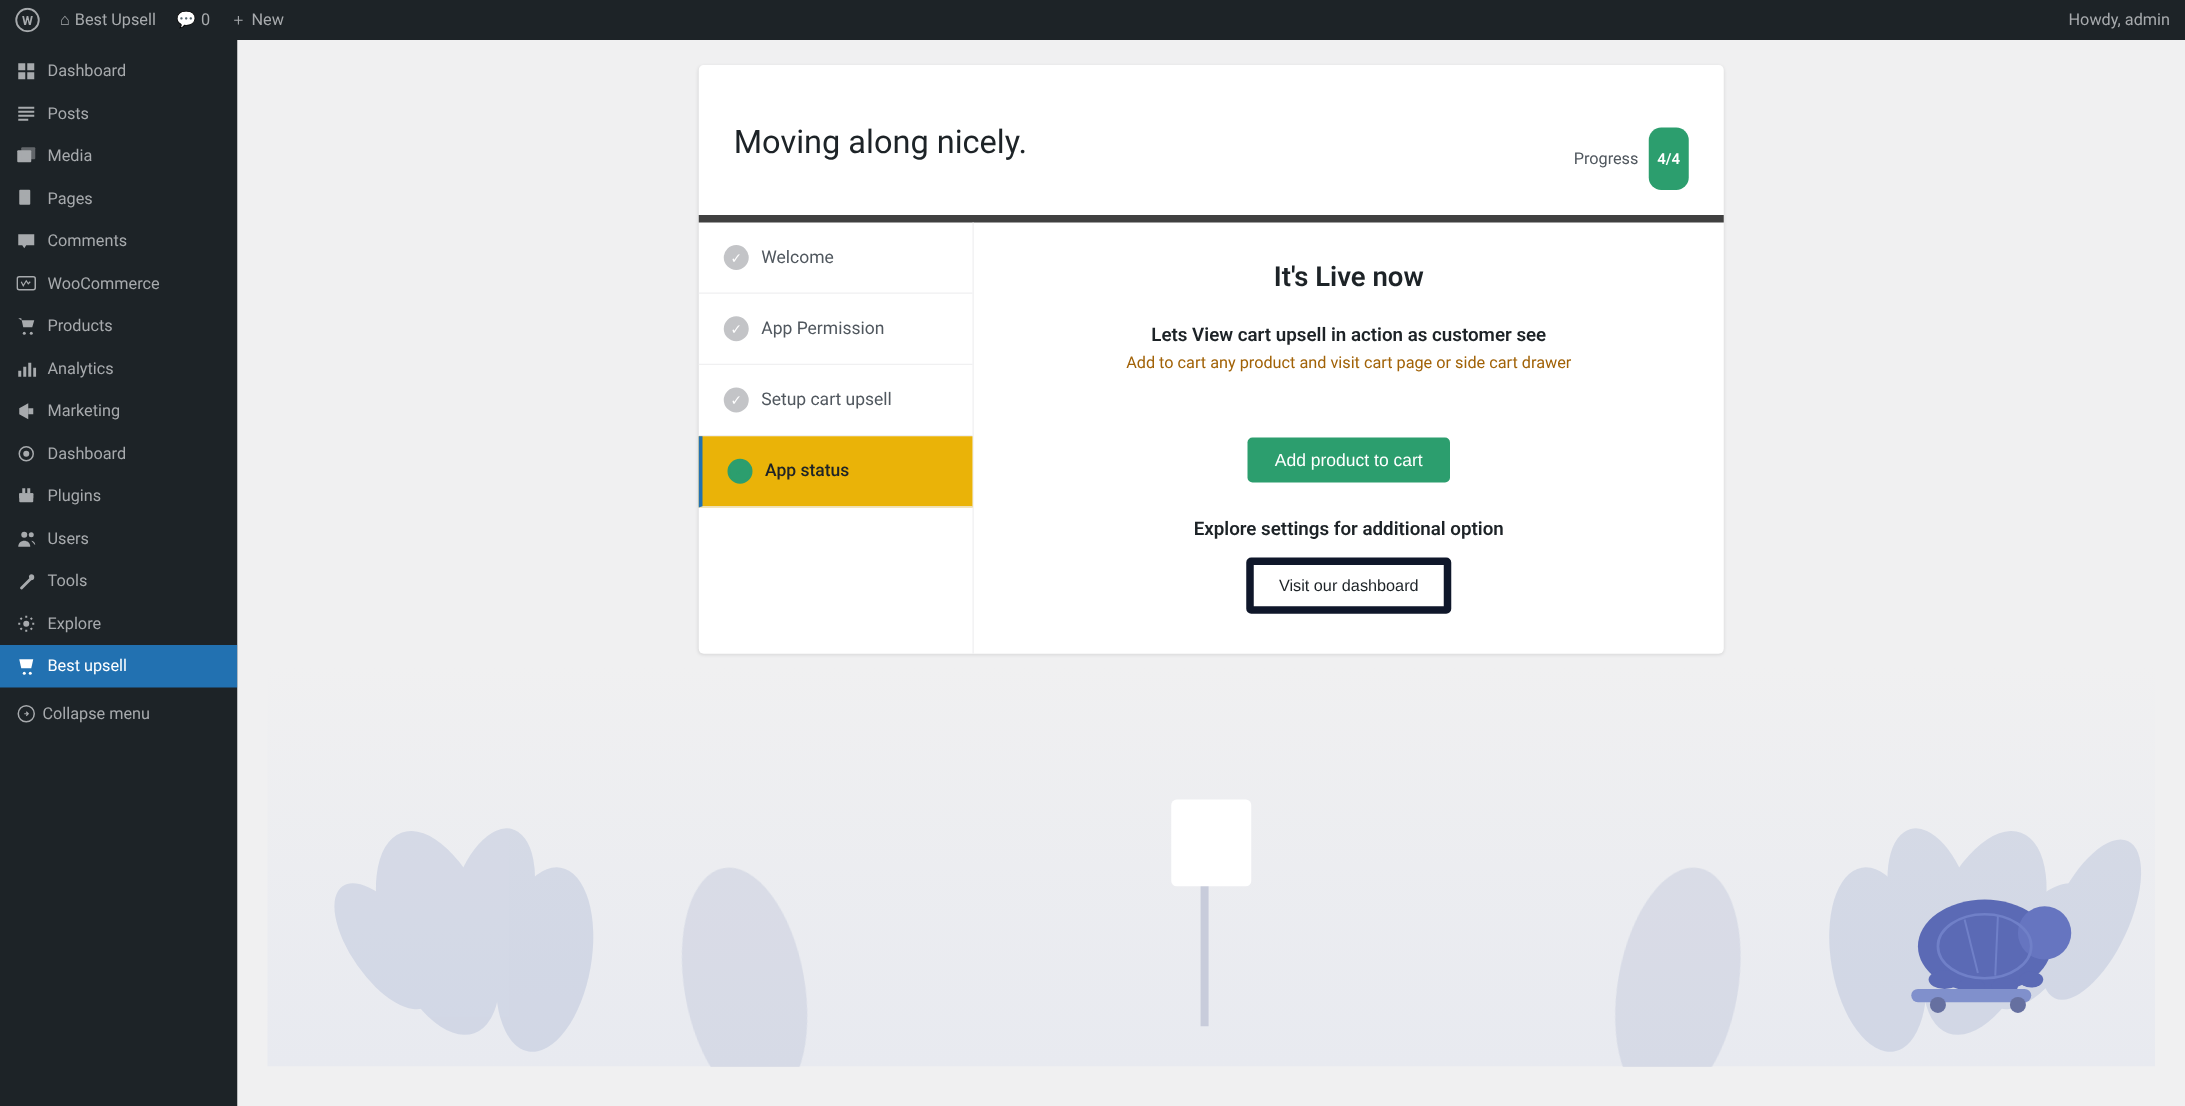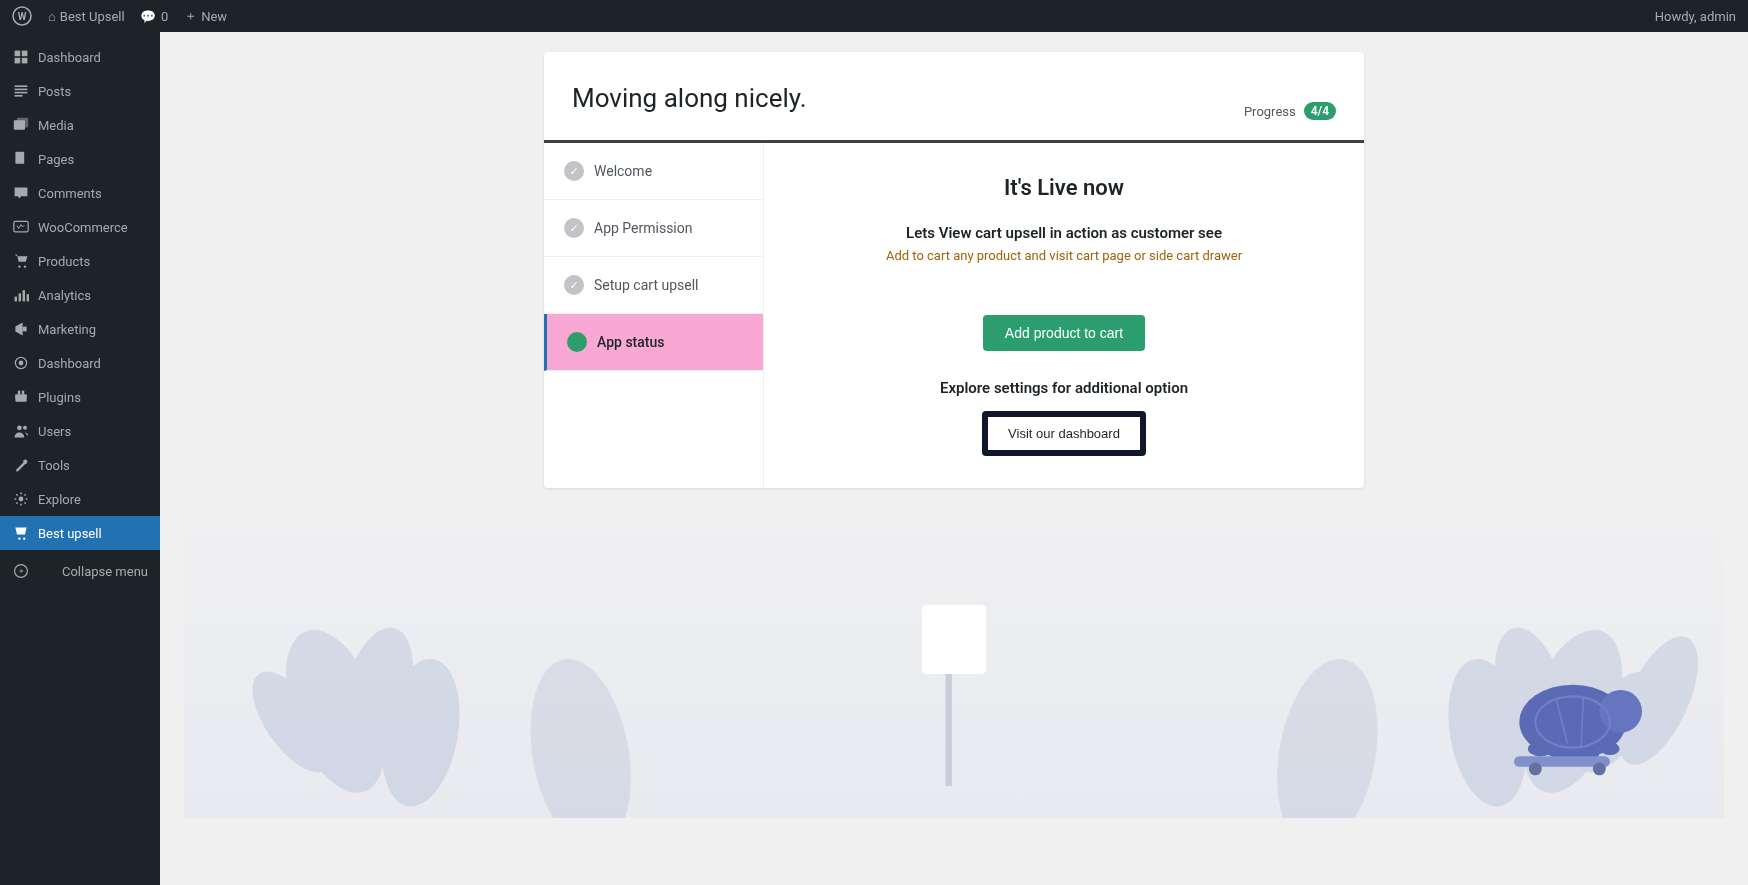--- a/index.html
+++ b/index.html
@@ -35,21 +35,21 @@
 
     
     .layout {
       display: flex;
       flex: 1;
       overflow: hidden;
     }
 
     
     .sidebar {
-      width: 160px;
+      width: 190px;
       background: #1d2327;
       flex-shrink: 0;
       overflow-y: auto;
       padding-top: 8px;
     }
     .sidebar-item {
       display: flex;
       align-items: center;
       gap: 8px;
       padding: 8px 12px;
@@ -67,21 +67,20 @@
     .sidebar-icon svg { fill: currentColor; width: 16px; height: 16px; }
     .collapse-item {
       display: flex;
       align-items: center;
       gap: 4px;
       padding: 8px 12px;
       color: #a7aaad;
       font-size: 13px;
       cursor: pointer;
       margin-top: 4px;
-      justify-content: space-between;
     }
 
     
     .main {
       flex: 1;
       overflow-y: auto;
       padding: 20px 24px;
       background: #f0f0f1;
     }
 
@@ -91,41 +90,41 @@
       border-radius: 4px;
       max-width: 820px;
       margin: 0 auto;
       box-shadow: 0 1px 3px rgba(0,0,0,0.1);
     }
     .card-header {
       padding: 24px 28px 20px;
       display: flex;
       align-items: center;
       justify-content: space-between;
-      border-bottom: 3px solid #404040;
+      border-bottom: 6px solid #404040;
     }
     .card-title {
       font-size: 26px;
       font-weight: 400;
       color: #1d2327;
     }
     .progress-badge {
       display: flex;
       align-items: center;
       gap: 8px;
       font-size: 13px;
       color: #50575e;
       margin-top: 26px;
     }
     .progress-count {
       background: #2c9e6e;
       color: #fff;
       font-size: 12px;
       font-weight: 600;
-      padding: 2px 7px;
+      padding: 18px 7px;
       border-radius: 10px;
     }
 
     
     .steps-container {
       display: flex;
     }
     .steps-list {
       width: 220px;
       flex-shrink: 0;
@@ -136,21 +135,21 @@
       align-items: center;
       gap: 10px;
       padding: 18px 20px;
       cursor: pointer;
       border-bottom: 1px solid #f0f0f1;
       font-size: 14px;
       color: #50575e;
     }
     .step-item.active {
       border-left: 3px solid #2271b1;
-      background: #f9a8d4;
+      background: #eab308;
       color: #1d2327;
       font-weight: 500;
     }
     .step-item.active .step-check {
       color: #2c9e6e;
     }
     .step-check {
       width: 20px; height: 20px;
       border-radius: 50%;
       border: 2px solid #c3c4c7;

